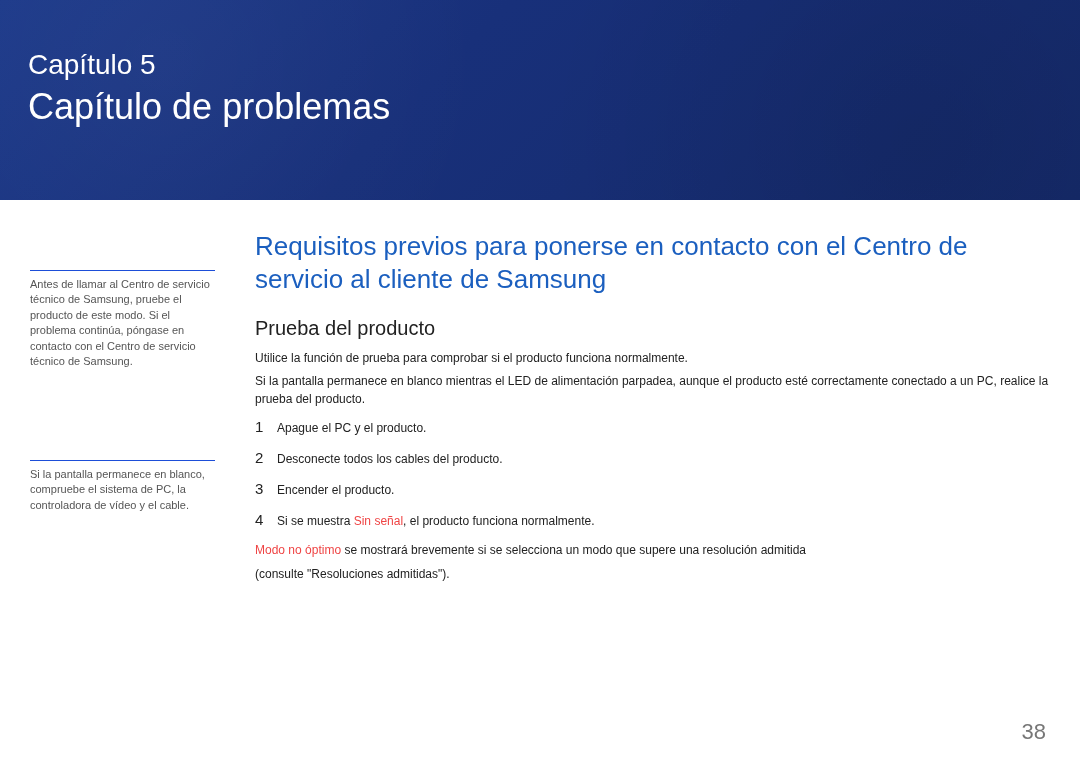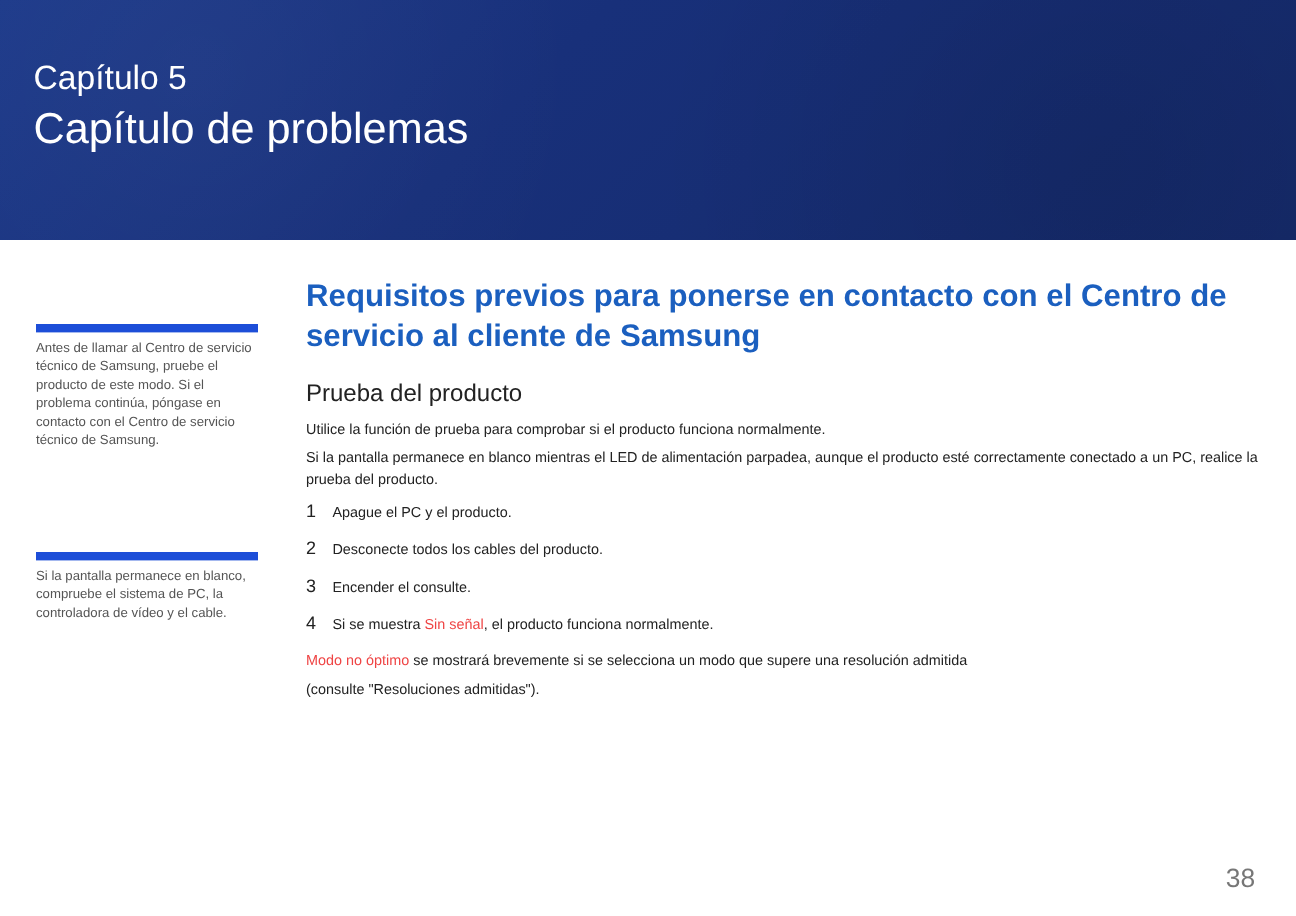--- a/index.html
+++ b/index.html
@@ -38,21 +38,21 @@
     position: relative;
     padding: 30px 30px 0 30px;
   }
   .main-col {
     margin-left: 225px;
     width: 800px;
   }
   .section-title {
     color: #1b5fbf;
     font-size: 26px;
-    font-weight: 700;
+    font-weight: 400;
     line-height: 1.25;
     margin-bottom: 18px;
   }
   .sub-h {
     color: #222;
     font-size: 20px;
     font-weight: 400;
     margin: 22px 0 10px 0;
   }
   .body-text {
@@ -80,21 +80,21 @@
     text-align: right;
   }
   .red { color: #ef4444; }
   .sidebar-note {
     position: absolute;
     left: 30px;
     width: 185px;
     font-size: 11px;
     line-height: 1.4;
     color: #555;
-    border-top: 7px solid #1d4ed8;
+    border-top: 1px solid #1d4ed8;
     padding-top: 6px;
   }
   .note1 { top: 70px; }
   .note2 { top: 260px; }
   .page-num {
     position: absolute;
     right: 34px;
     bottom: 18px;
     font-size: 22px;
     color: #777;
@@ -124,21 +124,21 @@
       <div class="step-row">
         <div class="step-num">1</div>
         <div class="step-text">Apague el PC y el producto.</div>
       </div>
       <div class="step-row">
         <div class="step-num">2</div>
         <div class="step-text">Desconecte todos los cables del producto.</div>
       </div>
       <div class="step-row">
         <div class="step-num">3</div>
-        <div class="step-text">Encender el consulte.</div>
+        <div class="step-text">Encender el producto.</div>
       </div>
       <div class="step-row">
         <div class="step-num">4</div>
         <div class="step-text">
           <span>Si se muestra </span><span class="red">Sin señal</span><span>, el producto funciona normalmente.</span>
         </div>
       </div>
     </div>
 
     <div class="body-text">

